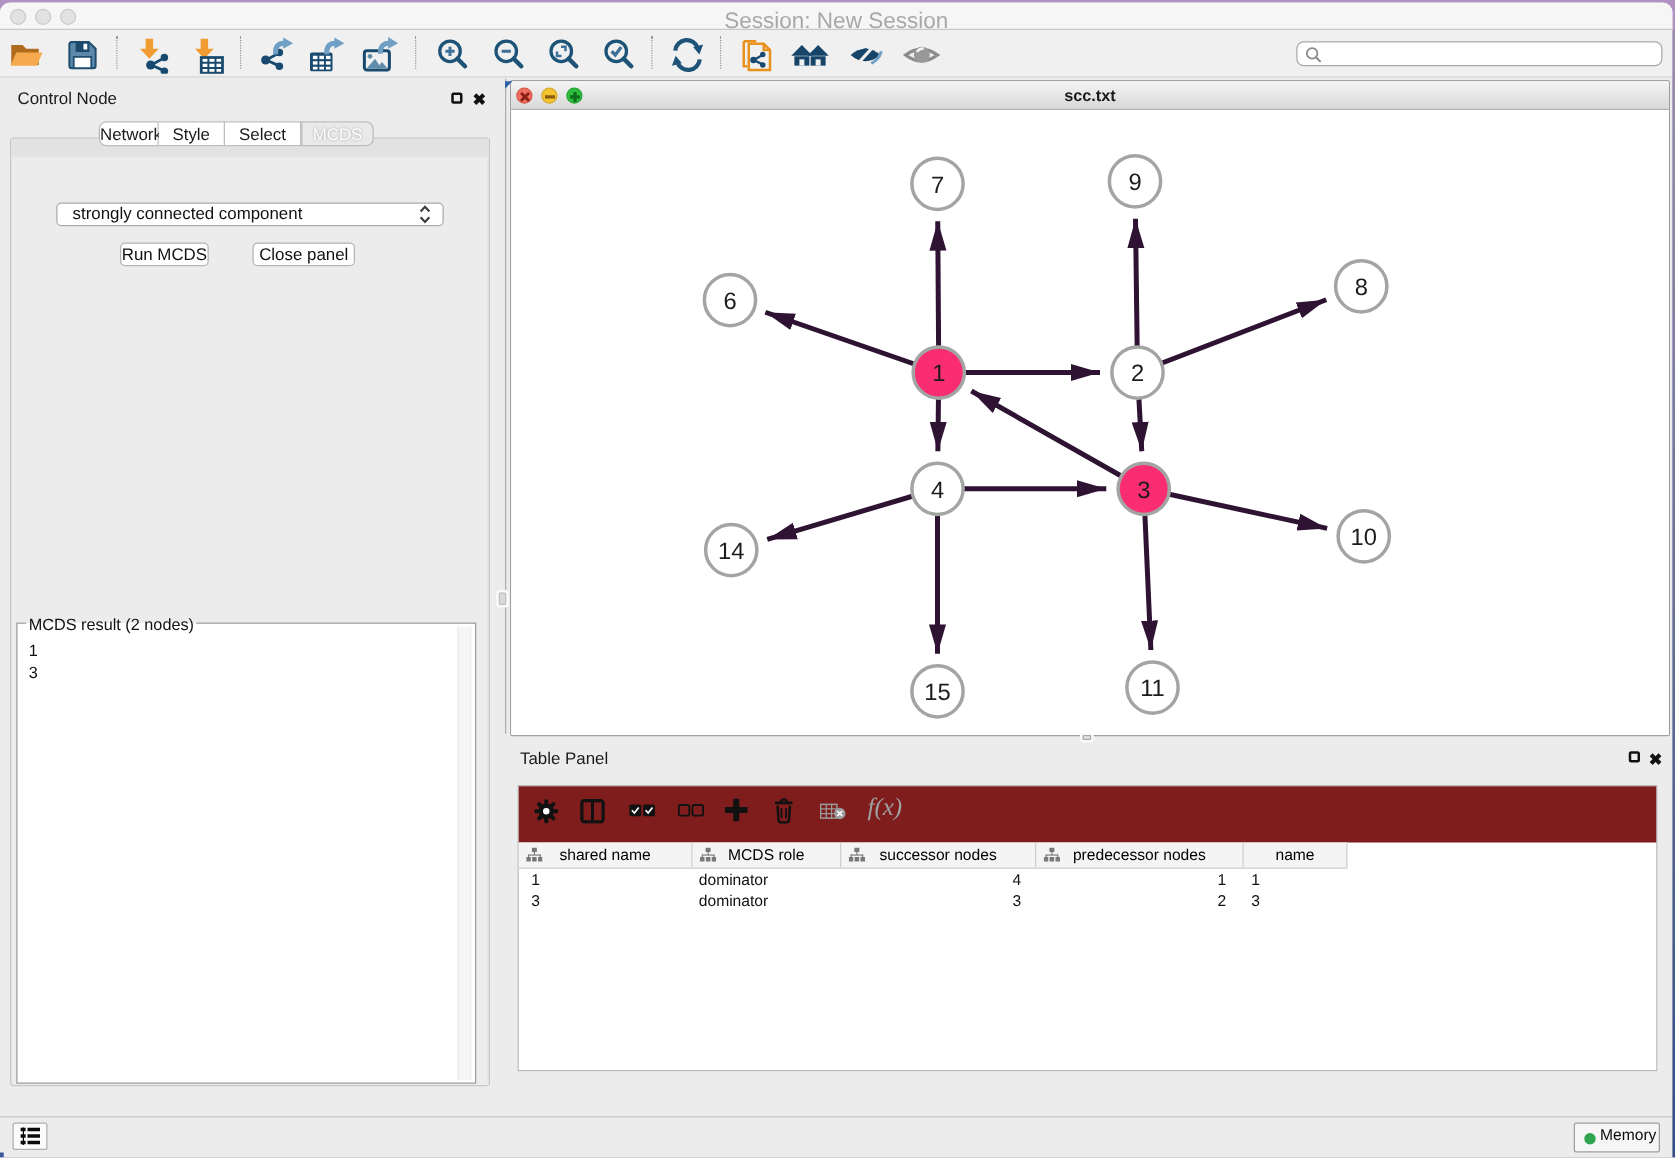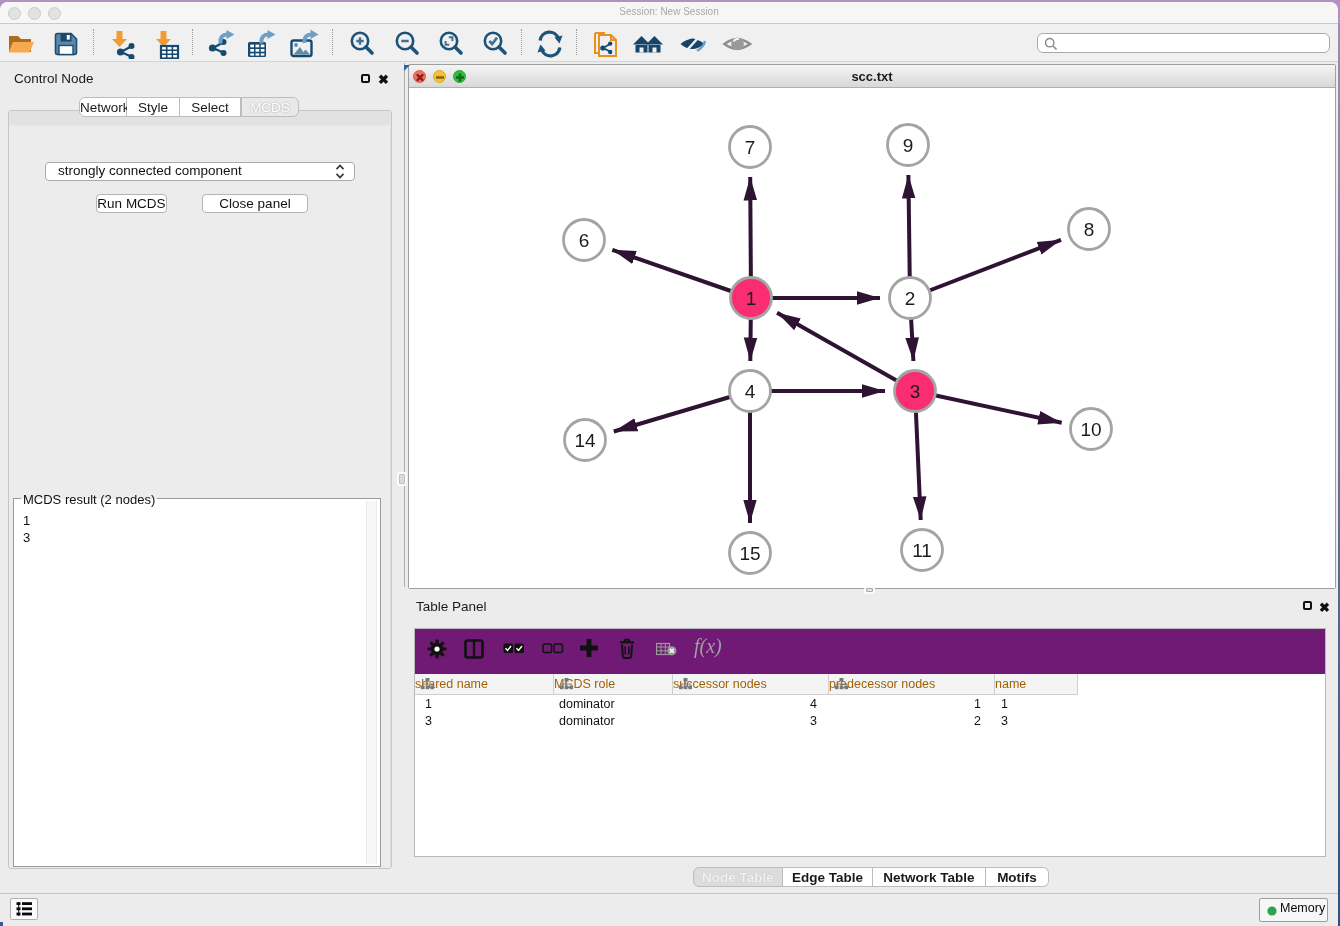--- a/index.html
+++ b/index.html
@@ -2,21 +2,21 @@
 <html><head>
 <meta charset="utf-8">
 <style>
 * { margin:0; padding:0; box-sizing:border-box; }
 html,body { width:1340px; height:926px; overflow:hidden; }
 body { background:#b191c1; font-family:"Liberation Sans", sans-serif; position:relative; }
 .win { position:absolute; top:2px; left:0; right:2px; bottom:0; background:#ececec; border-radius:8px 8px 0 0; overflow:hidden; }
 
 .titlebar { position:absolute; top:0; left:0; right:0; height:22px; background:#f6f6f6; border-bottom:1px solid #c8c8c8; }
 .tl { position:absolute; top:5px; width:13px; height:13px; border-radius:50%; background:#e2e2e2; border:1px solid #cbcbcb; }
-.title { position:absolute; top:4px; left:0; right:0; text-align:center; font-size:10px; color:#a8a8a8; }
+.title { position:absolute; top:4px; left:0; right:0; text-align:center; font-size:18px; color:#a8a8a8; }
 
 .toolbar { position:absolute; top:22px; left:0; right:0; height:38px; background:#f0f0f0; border-bottom:1px solid #d4d4d4; }
 .tbi { position:absolute; top:5px; }
 .tsep { position:absolute; top:5px; height:26px; width:1px; border-left:1px dotted #9a9a9a; }
 .search { position:absolute; left:1037px; top:9px; width:293px; height:20px; background:#fff; border:1px solid #a9a9a9; border-radius:6px; }
 
 .cpanel { position:absolute; top:61px; left:0; width:400px; bottom:33px; background:#ececec; }
 .phead { font-size:13.5px; color:#1a1a1a; }
 .icon-float { position:absolute; width:9px; height:9px; border:2px solid #111; border-radius:2px; }
 .icon-x { position:absolute; font-size:13px; font-weight:bold; color:#111; line-height:11px; }
@@ -38,23 +38,23 @@
 .hsplit-handle { position:absolute; left:866px; top:586px; width:7px; height:4px; background:#e3e3e3; border:1px solid #a9a9a9; box-shadow:0 0 0 2px #fbfbfb; border-radius:1px; }
 
 .netwin { position:absolute; left:408px; top:62px; width:928px; height:525px; border:1px solid #9f9f9f; background:#fff; border-radius:2px; }
 .nettitle { position:absolute; top:0; left:0; right:0; height:23px; background:linear-gradient(#f4f4f4,#d8d8d8); border-bottom:1px solid #b0b0b0; }
 .nettitle .t { position:absolute; top:4px; width:100%; text-align:center; font-size:13px; font-weight:bold; color:#1a1a1a; }
 .light { position:absolute; top:5px; width:13px; height:13px; border-radius:50%; }
 .netcanvas { position:absolute; top:23px; left:0; right:0; bottom:0; background:#fff; }
 
 .tpanel { position:absolute; left:404px; top:595px; right:0; height:296px; background:#ececec; }
 .tbox { position:absolute; left:10px; top:31px; width:912px; height:229px; background:#fff; border:1px solid #b9b9b9; }
-.tbar { position:absolute; top:0; left:0; right:0; height:45px; background:#701a75; }
+.tbar { position:absolute; top:0; left:0; right:0; height:45px; background:#7f1d1d; }
 .thead { position:absolute; top:45px; left:0; height:21px; display:flex; background:#f4f4f4; border-bottom:1px solid #cfcfcf; }
-.th { position:relative; border-right:1px solid #cfcfcf; font-size:12.5px; color:#a16207; text-align:left; line-height:20px; }
+.th { position:relative; border-right:1px solid #cfcfcf; font-size:12.5px; color:#000000; text-align:center; line-height:20px; }
 .trow { position:absolute; left:0; height:17px; font-size:12.5px; color:#111; }
 .trow span { position:absolute; top:1px; }
 .btabs { position:absolute; left:0; right:0; top:270px; display:flex; justify-content:center; }
 .btab { font-size:13.5px; font-weight:bold; color:#1a1a1a; background:#fff; border:1px solid #bdbdbd; border-left:none; height:20px; line-height:19px; text-align:center; }
 .btab.sel { background:#dcdcdc; color:#f2f2f2; text-shadow:0 0 1px #b0b0b0; border-radius:6px 0 0 6px; border-left:1px solid #bdbdbd; }
 .btab.last { border-radius:0 6px 6px 0; }
 
 .statusbar { position:absolute; left:0; right:0; bottom:0; height:33px; background:#ececec; border-top:1px solid #c4c4c4; }
 .sbtn-left { position:absolute; left:10px; top:4px; width:28px; height:22px; background:#fbfbfb; border:1px solid #b0b0b0; border-radius:2px; }
 .sbtn-mem { position:absolute; right:10px; top:4px; width:69px; height:24px; background:#f6f6f6; border:1px solid #9e9e9e; border-radius:2px; font-size:12.5px; color:#0a0a0a; }
@@ -240,21 +240,21 @@
     </div>
     <div class="cbox">
       <div class="topstrip"></div>
       <div class="dropdown">strongly connected component
         <svg width="10" height="15" viewBox="0 0 10 15" style="position:absolute; right:9px; top:1px;">
           <path d="M1.5 5.2 L5 1.5 L8.5 5.2" fill="none" stroke="#3a3a3a" stroke-width="1.7"></path>
           <path d="M1.5 9.8 L5 13.5 L8.5 9.8" fill="none" stroke="#3a3a3a" stroke-width="1.7"></path>
         </svg>
       </div>
       <div class="btn" style="left:87px; top:83px; width:71px;">Run MCDS</div>
-      <div class="btn" style="left:193px; top:83px; width:106px;">Close panel</div>
+      <div class="btn" style="left:193px; top:83px; width:82px;">Close panel</div>
       <div class="group">
         <div class="legend">MCDS result (2 nodes)</div>
         <div class="body">1<br>3</div>
         <div class="sbar"></div>
       </div>
     </div>
   </div>
   <div style="position:absolute; left:404px; top:61px; width:1px; height:524px; background:#adadad;"></div>
   <div style="position:absolute; left:390px; top:126px; width:1px; height:741px; background:#e0e0e0;"></div>
   <div class="vsplit-handle"></div>
@@ -453,26 +453,20 @@
         <span style="left:586px;">1</span>
       </div>
       <div class="trow" style="top:84px; width:100%;">
         <span style="left:10px;">3</span>
           <span style="left:144px;">dominator</span>
         <span style="left:386px; width:16px; text-align:right;">3</span>
         <span style="left:550px; width:16px; text-align:right;">2</span>
         <span style="left:586px;">3</span>
       </div>
     </div>
-    <div class="btabs">
-      <div class="btab sel" style="width:90px;">Node Table</div>
-      <div class="btab" style="width:90px;">Edge Table</div>
-      <div class="btab" style="width:113px;">Network Table</div>
-      <div class="btab last" style="width:63px;">Motifs</div>
-    </div>
   </div>
 
   <div class="statusbar">
     <div class="sbtn-left">
       <svg width="26" height="20" viewBox="0 0 26 20">
         <g fill="#0a0a0a">
           <rect x="7.2" y="3" width="1" height="14"></rect>
           <rect x="5.5" y="3.2" width="4" height="2.8"></rect>
             <rect x="11" y="3.2" width="10" height="2.8"></rect>
           <rect x="5.5" y="8.4" width="4" height="2.8"></rect>

